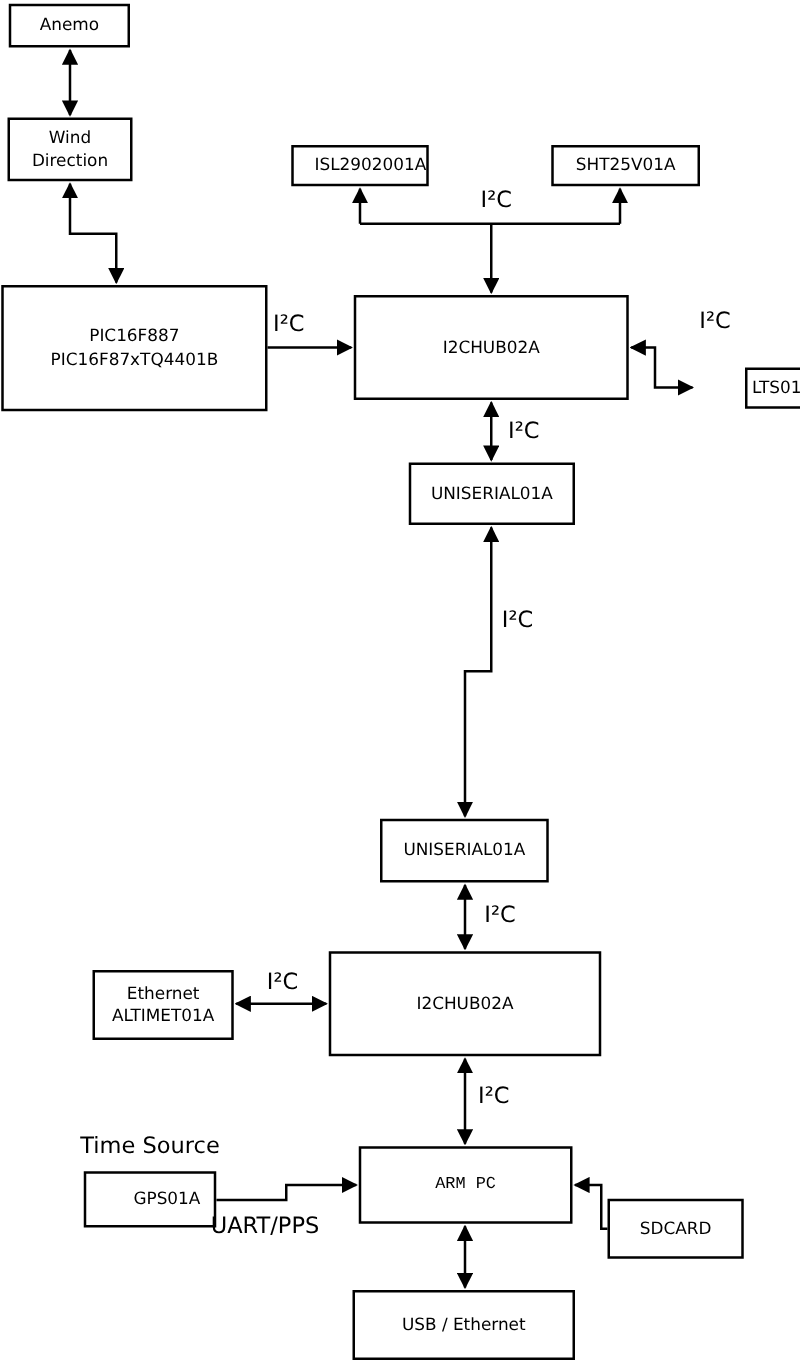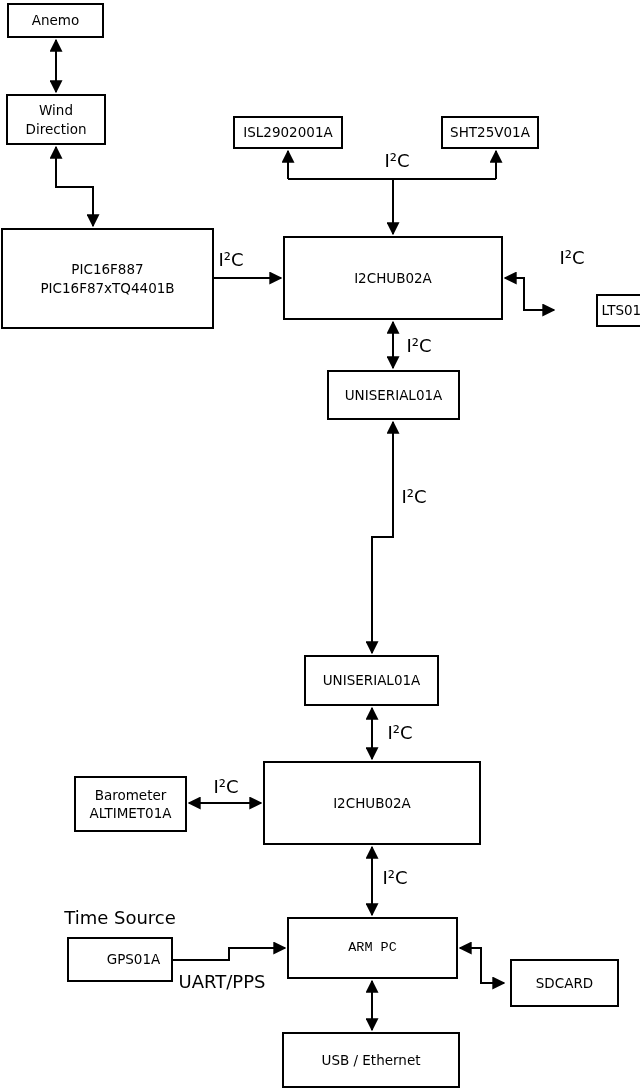--- a/index.html
+++ b/index.html
@@ -71,73 +71,73 @@
 
   <div class="node" style="left:7px;top:3px;width:97px;height:35px;">
     <span>Anemo</span>
   </div>
 
   <div class="node" style="left:1px;top:228px;width:213px;height:101px;">
     <span>PIC16F887</span>
     <span>PIC16F87xTQ4401B</span>
   </div>
 
-  <div class="node" style="left:233px;top:116px;width:110px;height:33px;">
+  <div class="node" style="left:233px;top:116px;width:110px;height:33px;align-items:flex-end;">
     <span>ISL2902001A</span>
   </div>
 
-  <div class="node" style="left:441px;top:116px;width:98px;height:33px;">
+  <div class="node" style="left:441px;top:116px;width:119px;height:33px;">
     <span>SHT25V01A</span>
   </div>
 
   <div class="node" style="left:283px;top:236px;width:220px;height:84px;">
     <span>I2CHUB02A</span>
   </div>
 
   <div class="node" style="left:556px;top:294px;width:60px;height:33px;margin-left:40px;">
     <span>LTS01A</span>
   </div>
 
   <div class="node" style="left:327px;top:370px;width:133px;height:50px;">
     <span>UNISERIAL01A</span>
   </div>
 
   <div class="node" style="left:304px;top:655px;width:135px;height:51px;">
     <span>UNISERIAL01A</span>
   </div>
 
   <div class="node" style="left:74px;top:776px;width:113px;height:56px;">
-    <span>Barometer</span>
+    <span>Ethernet</span>
     <span>ALTIMET01A</span>
   </div>
 
   <div class="node" style="left:263px;top:761px;width:218px;height:84px;">
     <span>I2CHUB02A</span>
   </div>
 
   <div class="node" style="left:67px;top:937px;width:106px;height:45px;padding-left:27px;">
     <span>GPS01A</span>
   </div>
 
   <div class="node" style="left:287px;top:917px;width:171px;height:62px;font-family:Liberation Mono, monospace;">
     <span>ARM PC</span>
   </div>
 
-  <div class="node" style="left:510px;top:959px;width:109px;height:48px;">
+  <div class="node" style="left:486px;top:959px;width:109px;height:48px;">
     <span>SDCARD</span>
   </div>
 
   <div class="node" style="left:282px;top:1032px;width:178px;height:56px;">
     <span>USB / Ethernet</span>
   </div>
 
   <div class="lbl" style="left:231px;top:259px;">I²C</div>
   <div class="lbl" style="left:397px;top:160px;">I²C</div>
   <div class="lbl" style="left:572px;top:257px;">I²C</div>
   <div class="lbl" style="left:419px;top:345px;">I²C</div>
   <div class="lbl" style="left:414px;top:496px;">I²C</div>
   <div class="lbl" style="left:400px;top:732px;">I²C</div>
   <div class="lbl" style="left:226px;top:786px;">I²C</div>
   <div class="lbl" style="left:395px;top:877px;">I²C</div>
   <div class="lbl" style="left:120px;top:917px;">Time Source</div>
-  <div class="lbl" style="left:222px;top:981px;">UART/PPS</div>
+  <div class="lbl" style="left:212px;top:981px;">UART/PPS</div>
 
 </div>
 
 </body></html>

